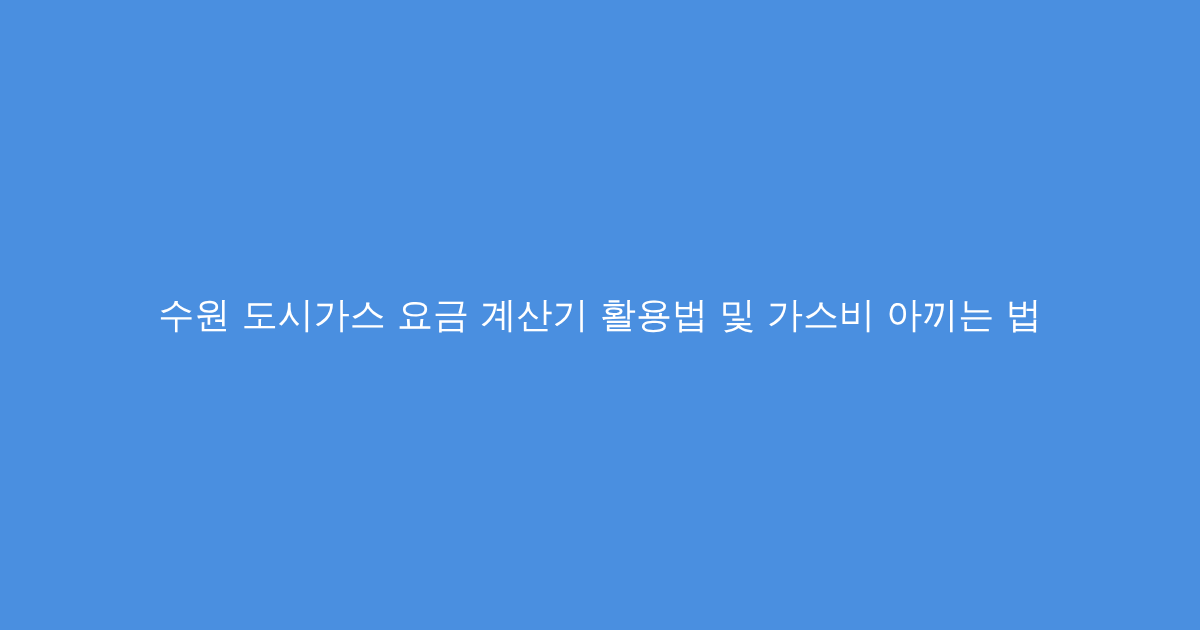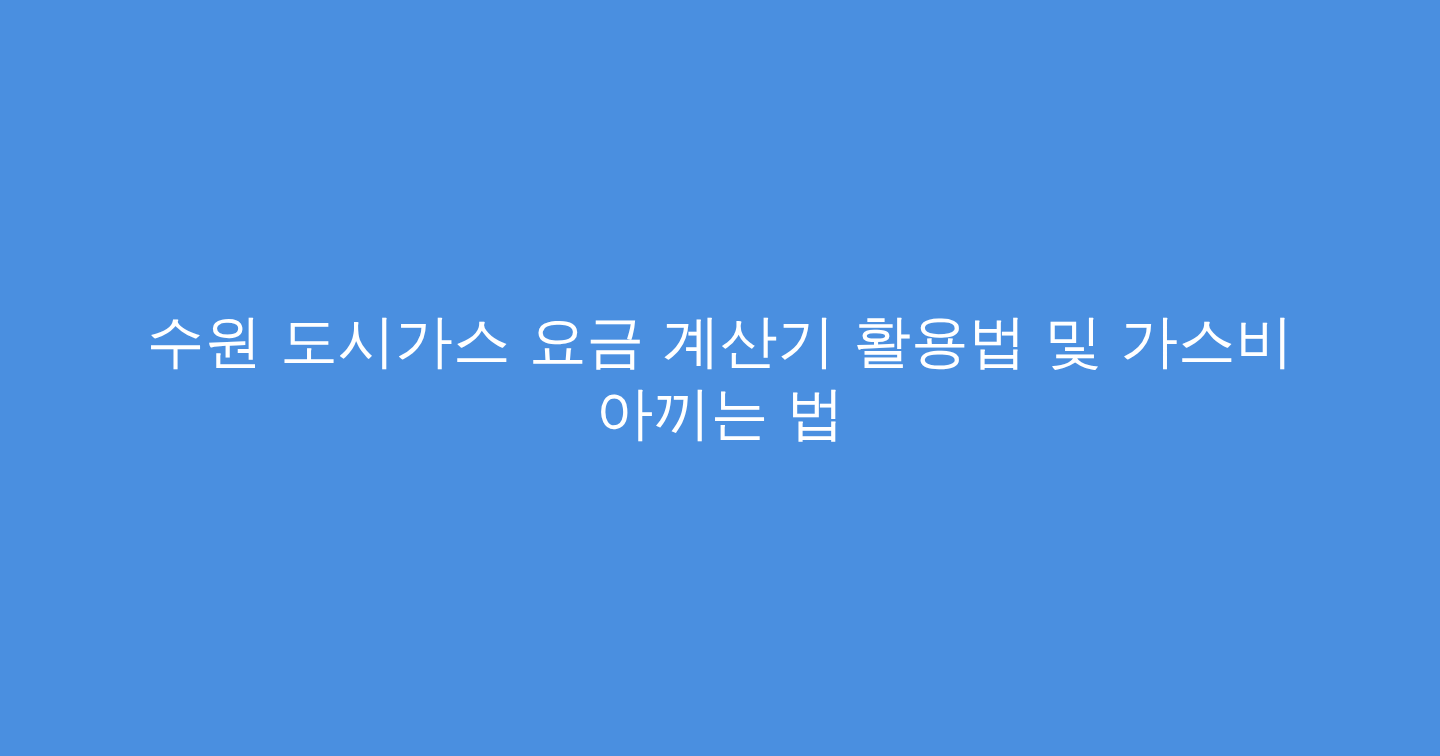--- a/index.html
+++ b/index.html
@@ -30,21 +30,21 @@
     box-sizing: border-box;
     width: 100%;
     padding: 0 60px;
     text-align: center;
   }
 
   #card-title {
     margin: 0;
     color: #FFFFFF;
     font-family: "DejaVu Sans", "Liberation Sans", sans-serif;
-    font-size: 48px;
+    font-size: 36px;
     font-weight: 400;
     line-height: 60px;
     letter-spacing: 0;
     word-break: keep-all;
     white-space: normal;
   }
 </style>
 </head>
 <body>
 

